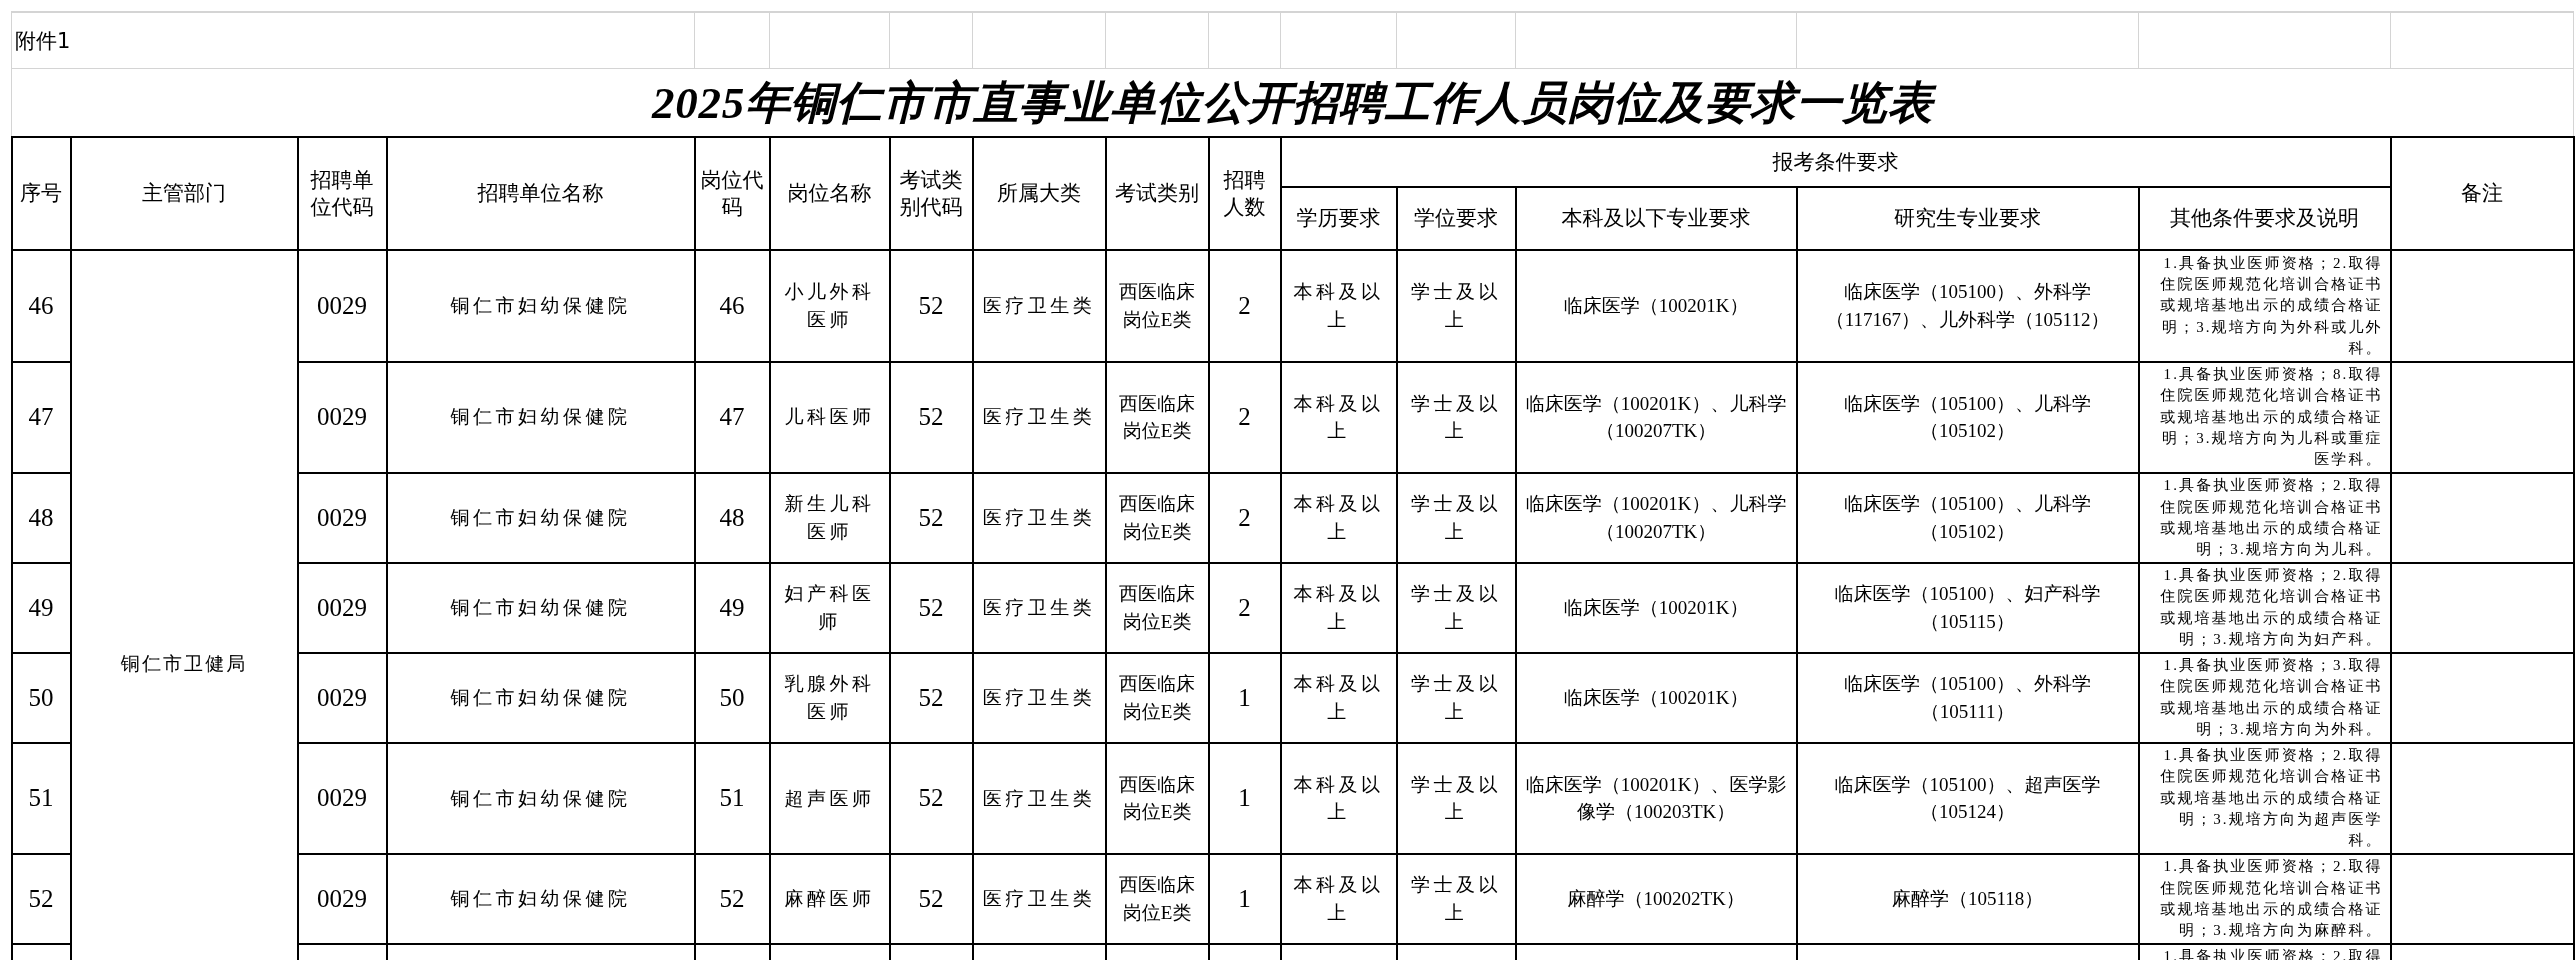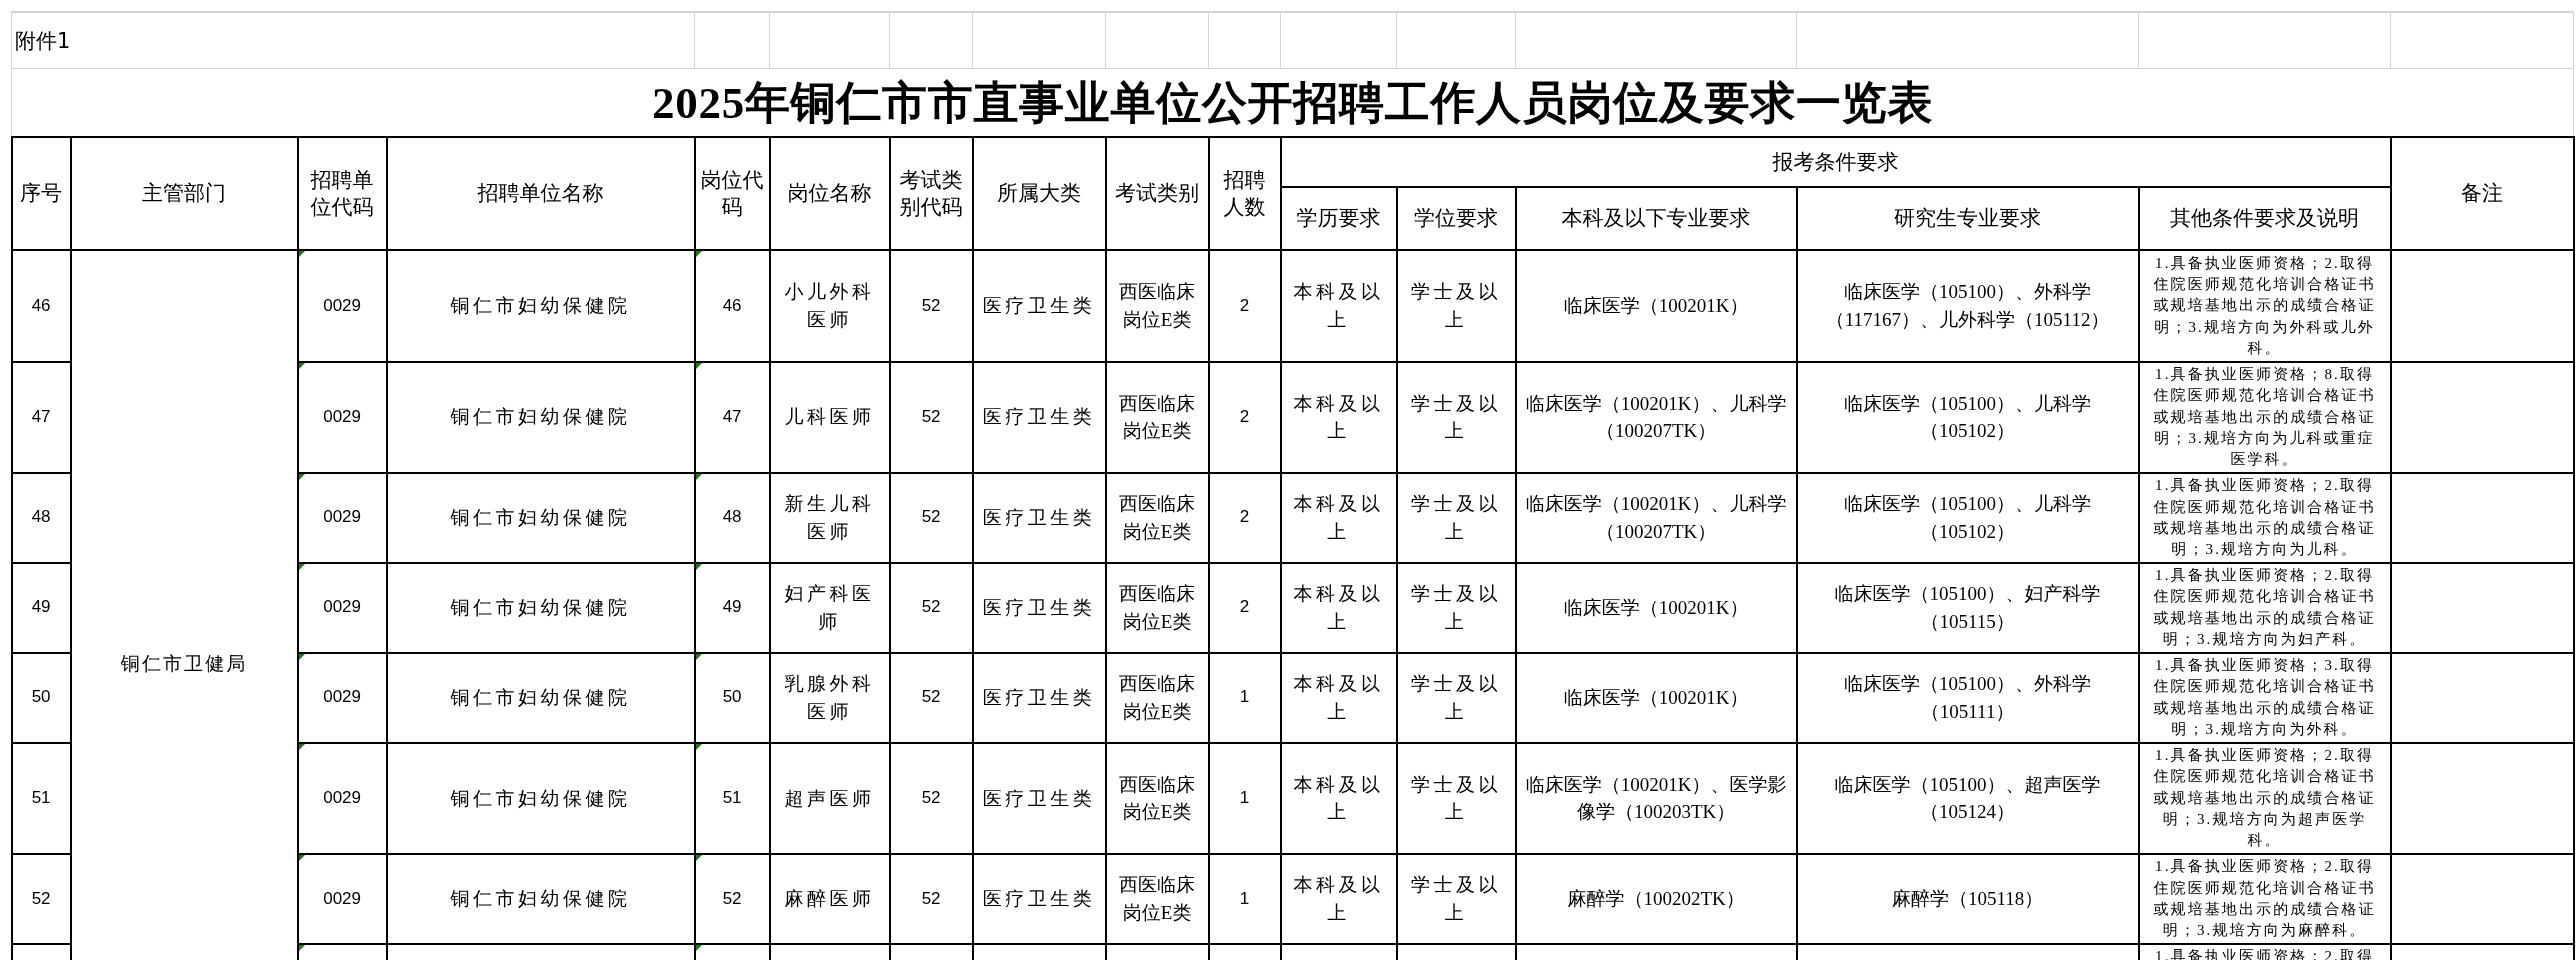--- a/index.html
+++ b/index.html
@@ -5,30 +5,30 @@
   html, body { margin:0; padding:0; background:#ffffff; }
   body { width:2576px; height:961px; position:relative; overflow:hidden;
          font-family: "Liberation Serif", "DejaVu Serif", serif; color:#000; }
   .sheet { position:absolute; left:0; top:0; width:2576px; height:961px; }
   table.grid { position:absolute; left:10.6px; top:11.3px; border-collapse:collapse; table-layout:fixed; }
   table.grid td { padding:0 4.3px; text-align:center; vertical-align:middle; overflow:hidden; }
   
   tr.r-annex td { height:55px; border:1.4px solid #d4d4d4; border-top:2.1px solid #d4d4d4; }
   tr.r-title td { height:67px; border:1.4px solid #d4d4d4; border-bottom:2.1px solid #000; }
   .annex-label { text-align:left !important; font-family:"DejaVu Sans", sans-serif; font-size:21px; padding-left:2.8px !important; }
-  .title { font-size:45px; font-weight:bold; letter-spacing:0.7px; font-family:"Liberation Serif","DejaVu Serif",serif; }
+  .title { font-size:45px; font-weight:bold; letter-spacing:0.7px; font-family:"Liberation Serif","DejaVu Serif",serif;font-style:italic; }
   
   tr.h1 td, tr.h2 td { border:2.1px solid #000; font-family:"DejaVu Sans", sans-serif; font-size:21px; line-height:1.3; }
   tr.h1 td { height:48px; }
   tr.h2 td { height:61px;margin-left:9px; }
   
   tr.row td { border:2.1px solid #000; height:81px; font-size:19px; line-height:1.45; position:relative; }
   tr.row.tall td { height:96px; }
-  tr.row td.num { font-size:17px; font-family:Liberation Sans, sans-serif; }
-  tr.row td.other { text-align:center; font-size:15px; line-height:1.42; letter-spacing:2.1px; padding:1.4px 7px; }
+  tr.row td.num { font-size:25px; font-family:Liberation Serif, serif;border-radius:29px; }
+  tr.row td.other { text-align:right; font-size:15px; line-height:1.42; letter-spacing:2.1px; padding:1.4px 7px; }
   td.dept { border:2.1px solid #000; border-bottom:2.1px solid #d4d4d4 !important; font-size:20.5px; letter-spacing:2.1px; }
   td.spaced { letter-spacing:3.5px; }
   .tri::before { content:""; position:absolute; left:0; top:0; width:0; height:0;
                  border-top:6.4px solid #1e7a1e; border-right:6.4px solid transparent; }
 </style>
 </head>
 <body>
 
 <div class="sheet">
 <table class="grid">

